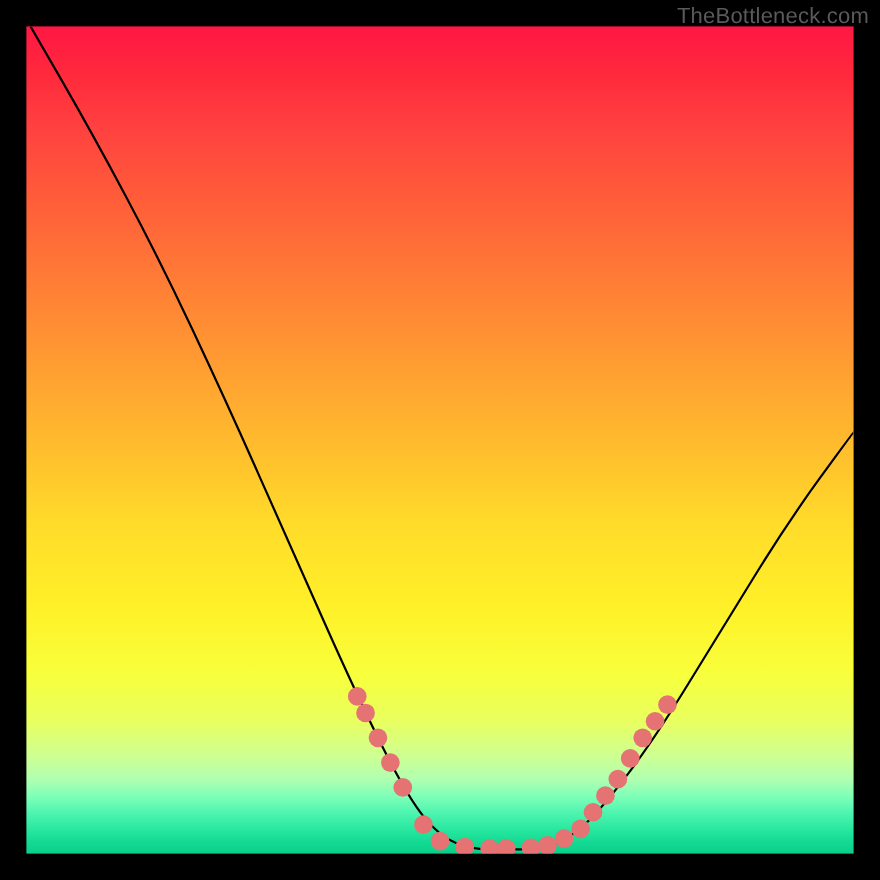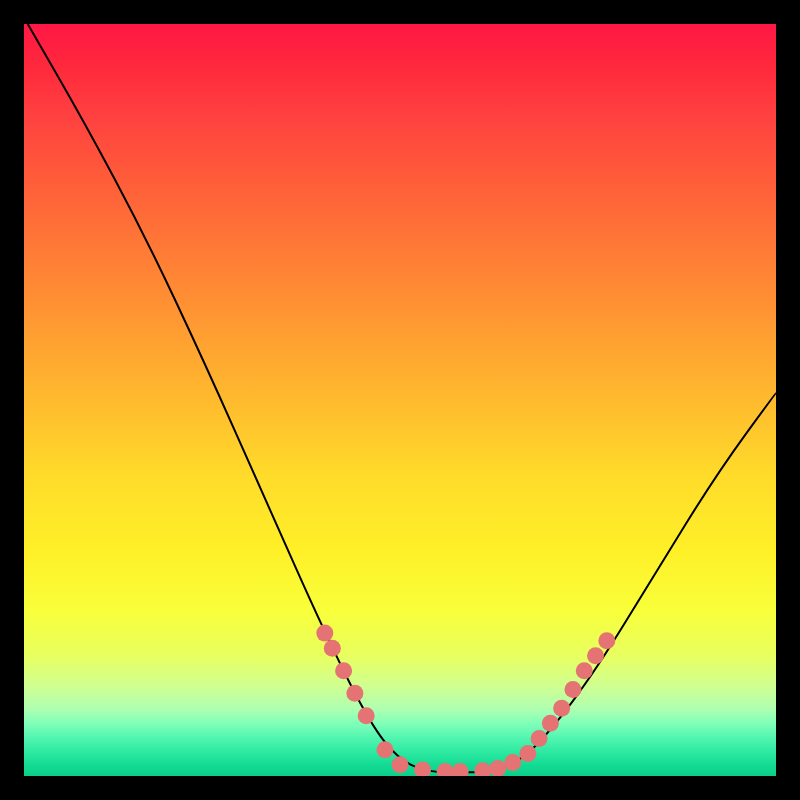--- a/index.html
+++ b/index.html
@@ -81,13 +81,14 @@
           <circle cx="515.12" cy="714.4" r="8.5" fill="#e57373"></circle>
           <circle cx="526.4" cy="699.36" r="8.5" fill="#e57373"></circle>
           <circle cx="537.68" cy="684.32" r="8.5" fill="#e57373"></circle>
           <circle cx="548.96" cy="665.52" r="8.5" fill="#e57373"></circle>
           <circle cx="560.24" cy="646.72" r="8.5" fill="#e57373"></circle>
           <circle cx="571.52" cy="631.68" r="8.5" fill="#e57373"></circle>
           <circle cx="582.8000000000001" cy="616.64" r="8.5" fill="#e57373"></circle>
         </g>
     </svg>
   </div>
+  <div class="watermark">TheBottleneck.com</div>
 </div>
 
 </body></html>

